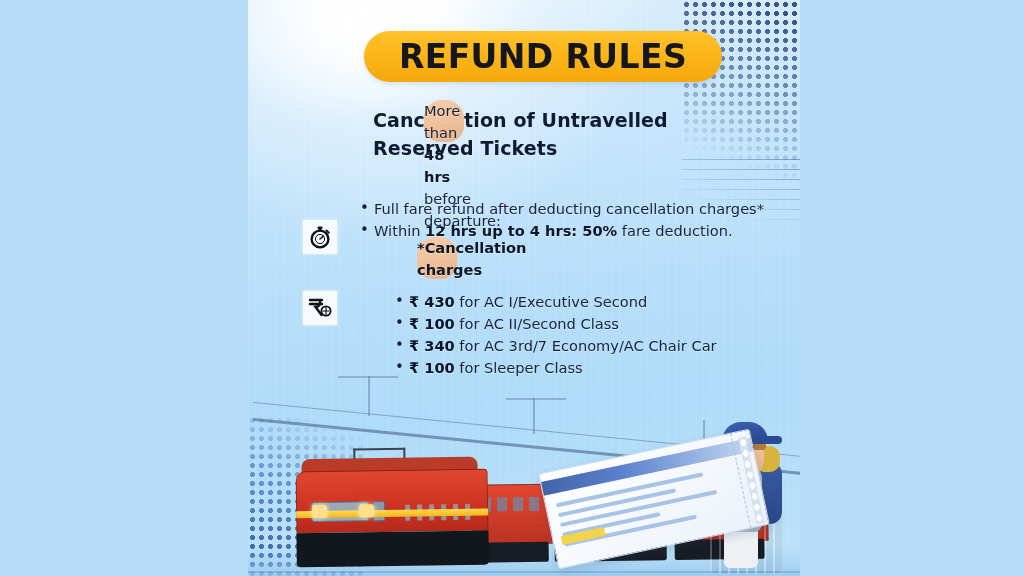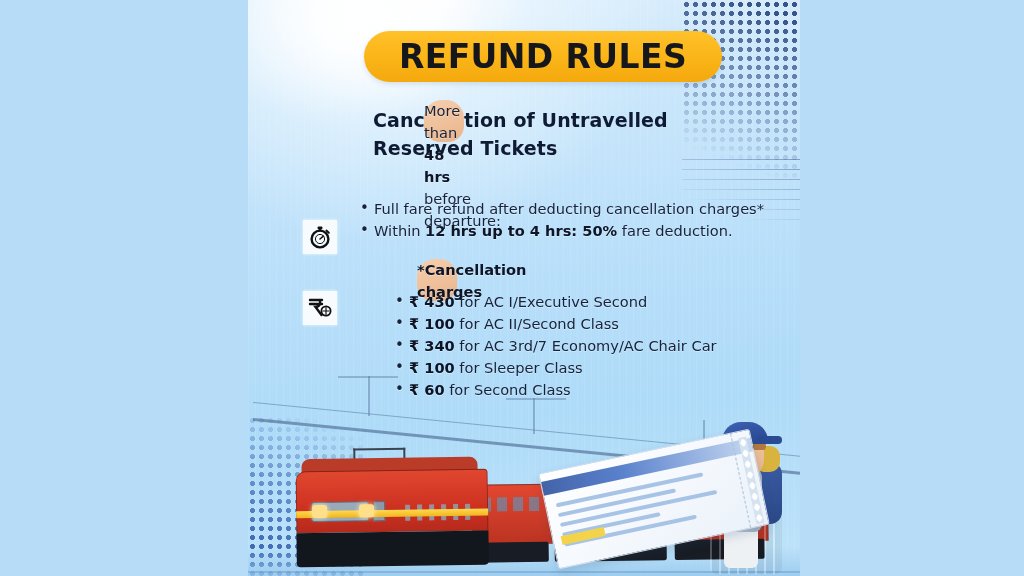--- a/index.html
+++ b/index.html
@@ -361,24 +361,20 @@
           <span class="rupee">₹ 100</span>
           <span>for AC II/Second Class</span>
         </li>
         <li>
           <span class="rupee">₹ 340</span>
           <span>for AC 3rd/7 Economy/AC Chair Car</span>
         </li>
         <li>
           <span class="rupee">₹ 100</span>
           <span>for Sleeper Class</span>
-        </li>
-        <li>
-          <span class="rupee">₹ 60</span>
-          <span>for Second Class</span>
         </li>
       </ul>
     </div>
 
     <div id="scene">
       <div class="mast-bar b1"></div>
       <div class="mast-bar b2"></div>
       <div class="mast m1"></div>
       <div class="mast m2"></div>
       <div class="mast m3"></div>

